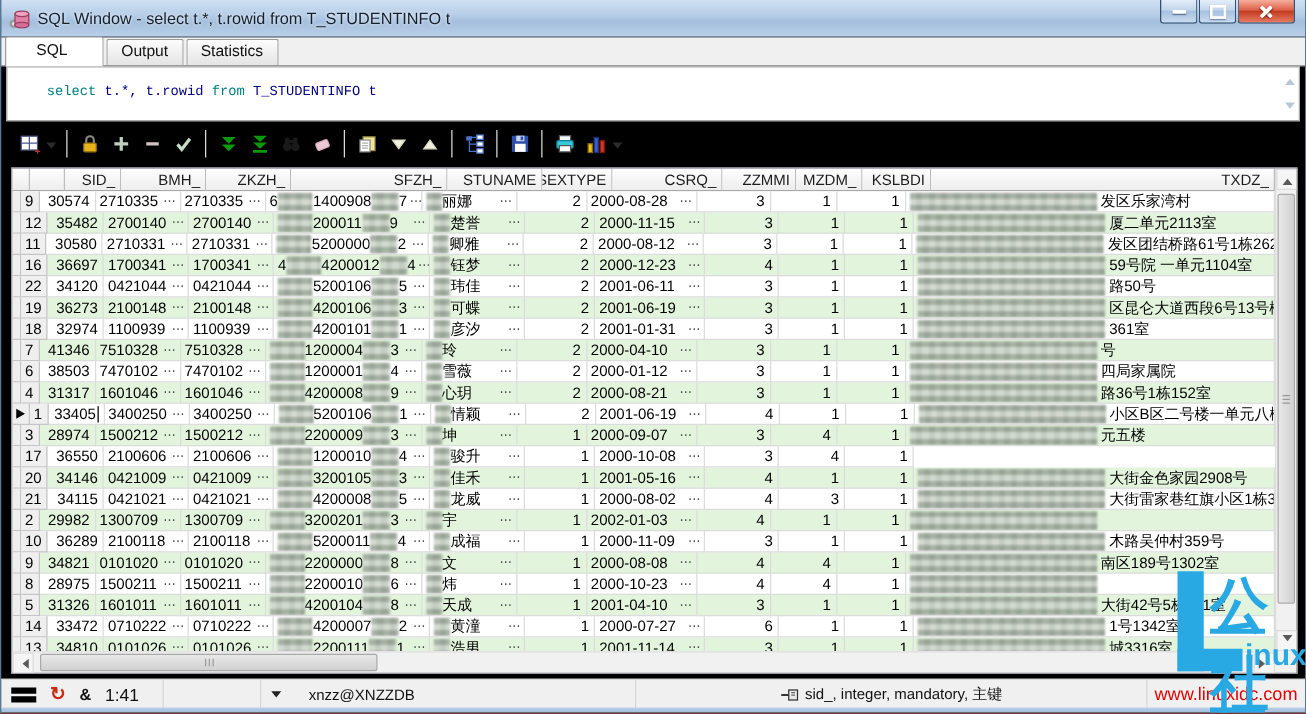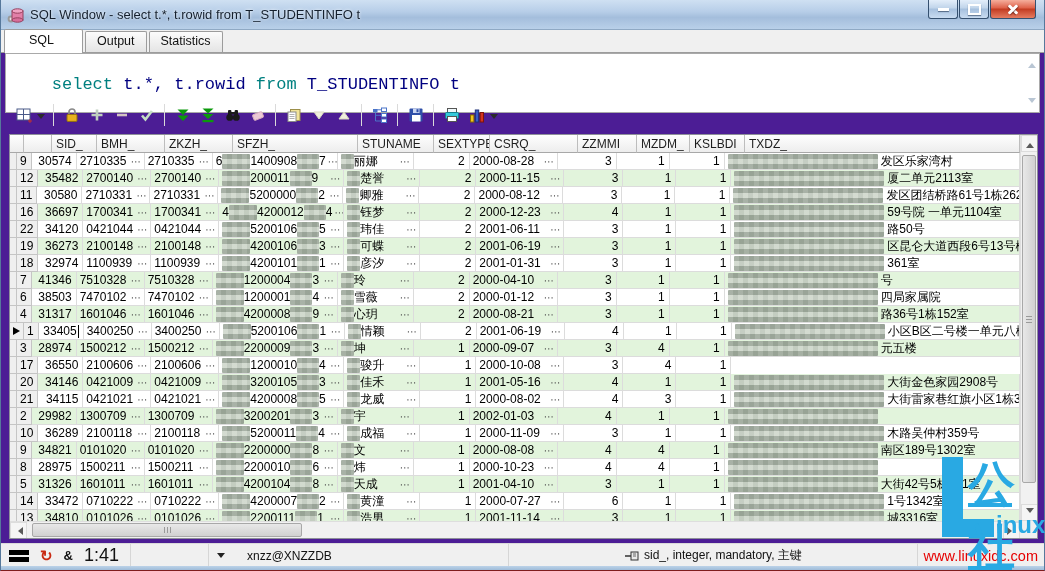--- a/index.html
+++ b/index.html
@@ -1,17 +1,17 @@
 <!DOCTYPE html>
 <html><head>
 <meta charset="utf-8">
 <style>
   html,body{margin:0;padding:0;width:1045px;height:571px;overflow:hidden;
     font-family:"Liberation Sans",sans-serif;background:#d4d4d4;}
-  .window{position:relative;width:1043px;height:570px;background:#4c1d95;
+  .window{position:relative;width:1043px;height:570px;background:#000000;
     border-left:1px solid #56789B;border-right:1px solid #56789B;border-bottom:1px solid #7f1d1d;}
 
   
   .titlebar{position:absolute;left:0;top:0;right:0;height:30px;
     background:linear-gradient(#CFE0F2,#B7CEE8 40%,#A4BEDC 60%,#B9D0E9);
     border-bottom:1px solid #8FA9C4;display:flex;align-items:center;padding-left:6px;box-sizing:border-box;}
   .title-text{font-size:13px;color:#15202E;margin-left:6px;text-shadow:0 0 3px #fff;}
   .dbicon{width:17px;height:16px;position:relative;}
   .winbtns{position:absolute;top:0;right:8px;display:flex;}
   .wbtn{width:30px;height:19px;box-sizing:border-box;border:1px solid #35506F;border-top:none;
@@ -27,42 +27,42 @@
 
   
   .tabbar{position:absolute;left:0;top:30px;right:0;height:23px;display:flex;align-items:flex-end;
     padding-left:3px;border-bottom:1px solid #9C9C9C;box-sizing:border-box;background:#F0F0F0;}
   .tab{height:20px;line-height:19px;padding:0 11px;font-size:12.5px;color:#111;
     border:1px solid #9C9C9C;border-bottom:none;border-radius:2px 2px 0 0;margin-right:2px;
     background:linear-gradient(#FCFCFC,#E4E4E4);}
   .tab.active{background:#fff;height:23px;line-height:20px;margin-bottom:-1px;min-width:42px;z-index:3;padding-left:24px;}
 
   
-  .editor{position:absolute;left:4px;top:53px;right:4px;height:60px;background:#fff;
+  .editor{position:absolute;left:4px;top:53px;right:4px;height:44px;background:#fff;
     border:1px solid #A9A9A9;box-sizing:border-box;font-family:"Liberation Mono","DejaVu Sans Mono",monospace;
-    font-size:17px;padding:2px 2px 0 5px;white-space:pre;}
+    font-size:11px;padding:2px 2px 0 5px;white-space:pre;}
   .kw{color:#008080;} .idn{color:#000080;}
   .ed-arrow{position:absolute;right:3px;width:0;height:0;border:4px solid transparent;}
   .ed-up{top:5px;border-bottom:5px solid #B9C6D4;}
   .ed-dn{bottom:5px;border-top:5px solid #B9C6D4;}
 
   
   .toolbar{position:absolute;left:0;top:96px;right:0;height:38px;display:flex;align-items:center;
     padding-left:10px;box-sizing:border-box;}
   .tbtn{width:25px;height:25px;display:flex;align-items:center;justify-content:center;}
   .sep{width:1px;height:22px;background:#DADADA;margin:0 5px;}
   .dd{width:0;height:0;border:4px solid transparent;border-top:5px solid #2b2b2b;margin:7px 3px 0 1px;}
 
   
   .gridwrap{position:absolute;left:8px;top:134px;right:6px;bottom:31px;background:#fff;
     border:1px solid #8E9099;box-sizing:border-box;overflow:hidden;}
   .ghead{position:absolute;left:0;top:0;right:17px;height:18px;display:flex;}
   .th{box-sizing:border-box;height:18px;border-right:1px solid #BDBDBD;border-bottom:1px solid #A8A8A8;
     background:linear-gradient(#FEFEFE,#EDEDED);font-size:12px;color:#1d1d1d;
-    padding:2px 4px 0 4px;display:flex;overflow:hidden;white-space:nowrap;}
+    padding:2px 4px 0 4px;display:flex;overflow:hidden;white-space:nowrap;justify-content:flex-end;}
   .gbody{position:absolute;left:0;top:18px;right:17px;bottom:17px;overflow:hidden;}
   .tr{display:flex;height:17px;background:#fff;}
   .tr.alt{background:#E2F4DC;}
   .td{box-sizing:border-box;height:17px;border-right:1px solid #DCDCDC;border-bottom:1px solid #DCDCDC;
     font-size:12px;color:#000;display:flex;align-items:center;padding:0 3px;
     overflow:hidden;white-space:nowrap;}
   .td.ind,.td.rownum{background:#EFEFEF;border-right:1px solid #C5C5C5;border-bottom:1px solid #C5C5C5;}
   .rownum{justify-content:flex-end;padding-right:4px;}
   .r{justify-content:flex-end;padding-right:4px;}
   .ci{width:14px;} .cn{width:28px;} .c-sid{width:45px;} .c-bmh{width:68px;} .c-zkzh{width:68px;}
@@ -103,21 +103,21 @@
   
   .statusbar{position:absolute;left:0;right:0;top:543px;height:23px;background:#F0F0F0;
     border-top:1px solid #DADADA;display:flex;align-items:stretch;font-size:12px;color:#111;}
   .seg{display:flex;align-items:center;border-right:1px solid #D6D6D6;box-sizing:border-box;}
   .s1{width:130px;padding-left:8px;gap:11px;} .s2{width:78px;} .s3{width:300px;padding-left:8px;gap:22px;}
   .s4{flex:1;padding-left:115px;gap:4px;} .s5{padding:0 6px;border-right:none;}
   .bars-icon{width:20px;height:12px;display:flex;flex-direction:column;justify-content:space-between;}
   .bars-icon i{display:block;height:5px;background:#000;}
   .refresh{color:#C92A12;font-weight:bold;font-size:15px;line-height:1;}
   .amp{font-weight:bold;font-size:13px;}
-  .pos{font-size:18px;}
+  .pos{font-size:14px;}
   .ddt{width:0;height:0;border:4px solid transparent;border-top:5px solid #222;margin-top:4px;}
   .url{color:#E60000;font-size:14.5px;}
 
   
   .wm{position:absolute;right:1px;top:451px;width:104px;height:92px;z-index:60;pointer-events:none;}
   .wm .vbar{position:absolute;left:3px;top:6px;width:21px;height:80px;background:#29A9E3;}
   .wm .hbar{position:absolute;left:3px;top:68px;width:52px;height:18px;background:#29A9E3;}
   .wm .chars{position:absolute;left:29px;top:2px;font-size:47px;font-weight:bold;color:#29A9E3;letter-spacing:-3px;text-decoration:underline;}
   .wm .word{position:absolute;left:57px;top:60px;font-size:24px;font-weight:bold;color:#29A9E3;}
   .bottomedge{position:absolute;left:0;right:0;top:566px;height:4px;

